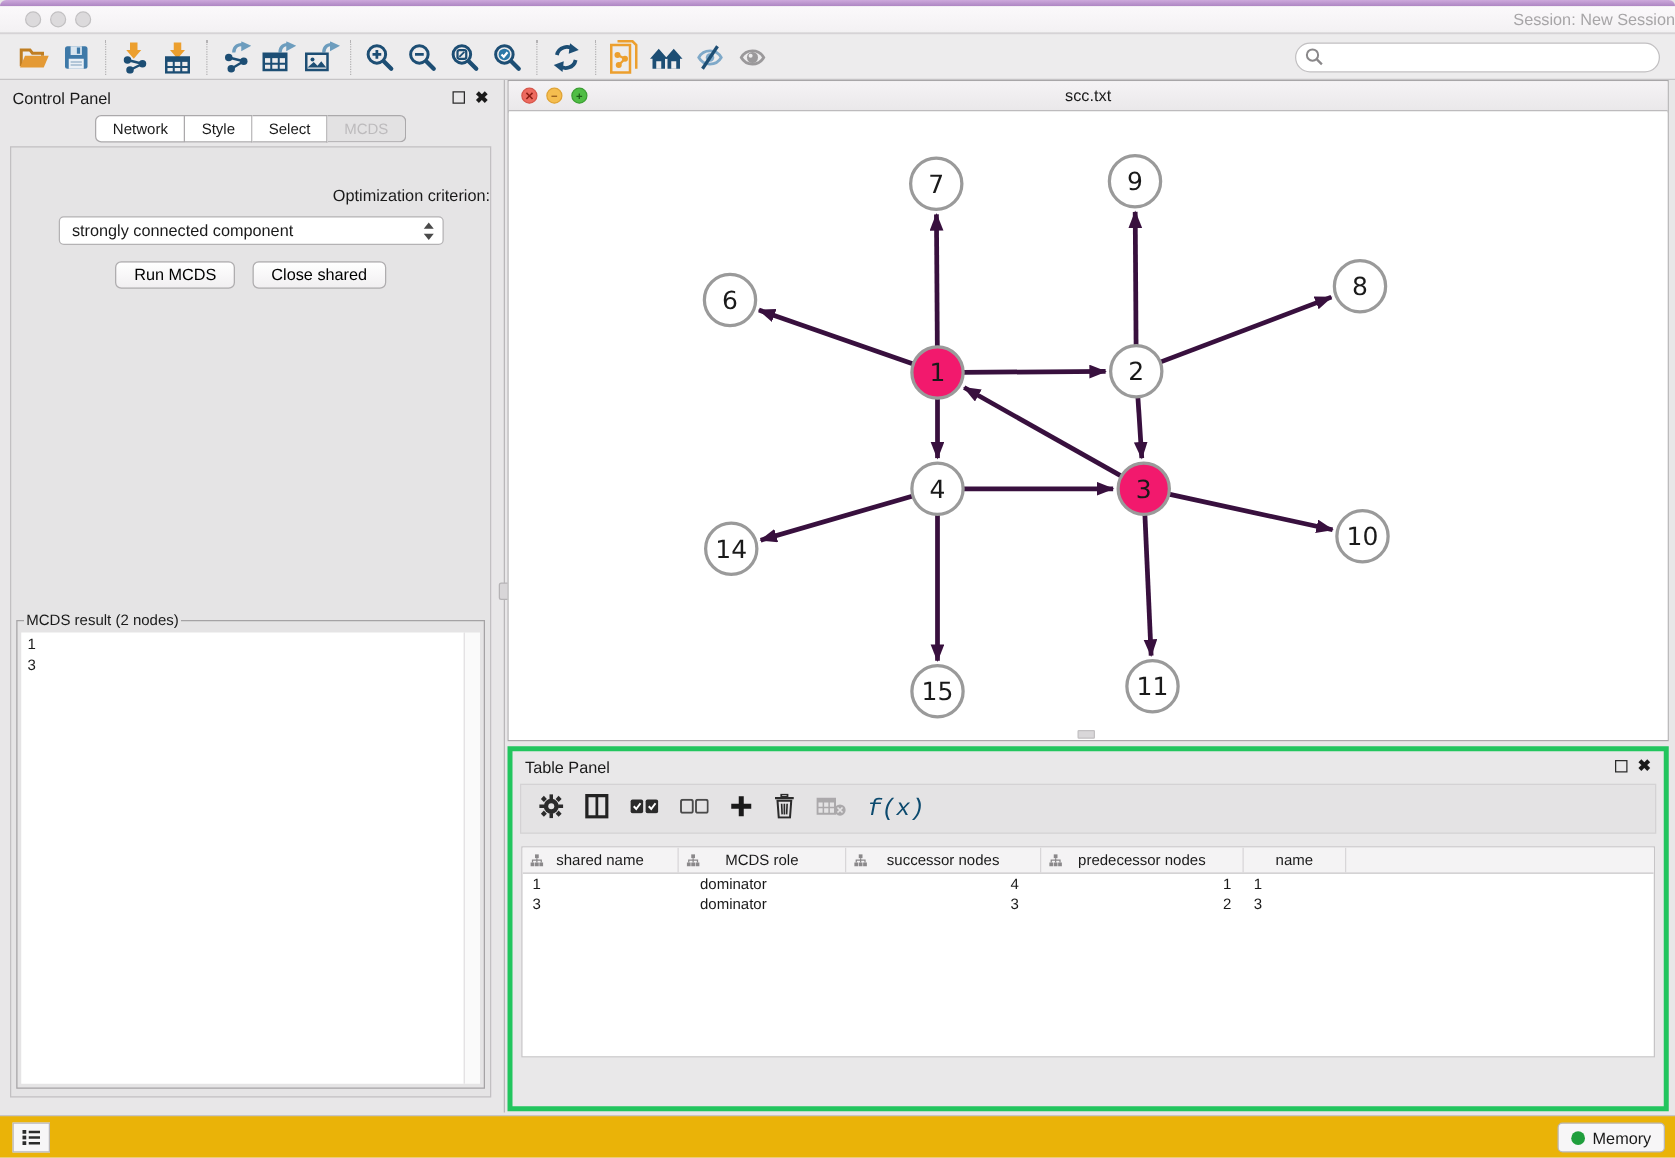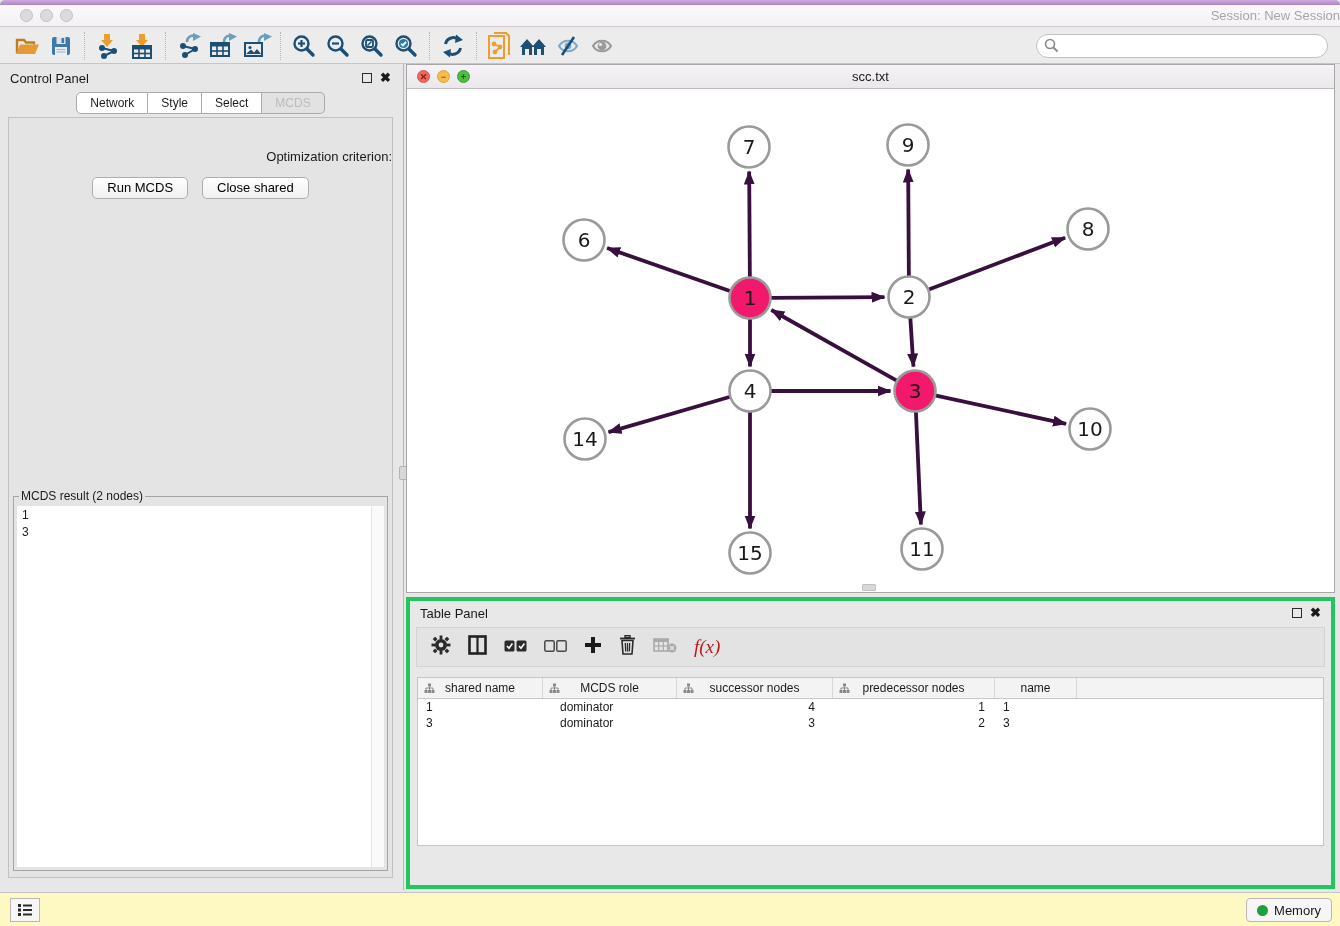--- a/index.html
+++ b/index.html
@@ -75,34 +75,34 @@
   .tlc.green  { left:50px; background:#4FBD44; border:1px solid #3C9E33; color:#1D5E17; }
   .net-canvas { position:absolute; left:0; right:0; top:25px; bottom:0; background:#fff; overflow:hidden; }
   .canvas-grip { position:absolute; left:455px; bottom:1px; width:14px; height:7px;
     background:#D9D7D9; border:1px solid #C2C0C2; border-radius:1px; }
   
   .table-panel { position:absolute; left:406px; top:597px; width:929px; height:292px;
     background:#E9E8E9; border:4px solid #22c55e; }
   .tp-header { height:24px; display:flex; align-items:center; padding:0 10px; font-size:13px; }
   .tp-toolbar { margin:2px 6px 0; height:40px; background:#E4E3E4; border:1px solid #D4D2D4;
     display:flex; align-items:center; gap:17px; padding:0 14px; }
-  .fx-label { font-family:Liberation Serif, serif; font-style:italic;
-    color:#b91c1c; font-size:19px; }
+  .fx-label { font-family:Liberation Mono, monospace; font-style:italic;
+    color:#0c4a6e; font-size:19px; }
   .tp-table { position:absolute; left:7px; right:7px; top:76px; bottom:39px;
     background:#fff; border:1px solid #C6C4C6; overflow:hidden; }
   .th-row { height:21px; background:#F4F3F4; border-bottom:1px solid #C9C7C9; display:flex; }
   .th-cell { height:100%; border-right:1px solid #D8D6D8; display:flex; align-items:center;
     justify-content:center; gap:5px; font-size:12px; position:relative; }
   .th-cell svg { position:absolute; left:6px; }
   .tr-row { height:16px; display:flex; font-size:12px; line-height:16px; }
   .td-cell { height:16px; overflow:hidden; }
   .tp-tabs { position:absolute; bottom:4px; left:0; right:0; display:flex; justify-content:center; }
   
   .status-bar { position:absolute; left:0; right:0; bottom:0; height:34px;
-    background:#fef9c3; border-top:1px solid #C6C4C6; }
+    background:#eab308; border-top:1px solid #C6C4C6; }
   .list-btn { position:absolute; left:10px; top:5px; width:30px; height:24px;
     background:#F7F6F7; border:1px solid #B9B7B9;
     display:flex; align-items:center; justify-content:center; }
   .memory-btn { position:absolute; right:8px; top:5px; height:24px; padding:0 10px;
     background:#F7F6F7; border:1px solid #B9B7B9; border-radius:4px;
     display:flex; align-items:center; gap:6px; font-size:13px; }
   .memory-dot { width:11px; height:11px; border-radius:50%; background:#1F9E3C; }
 </style>
 </head>
 <body>
@@ -278,20 +278,27 @@
     </span>
   </div>
   <div class="tabs-row" id="cp-tabs">
       <div class="tab">Network</div>
       <div class="tab">Style</div>
       <div class="tab">Select</div>
       <div class="tab active">MCDS</div>
     </div>
   <div class="cp-box">
     <div class="opt-label">Optimization criterion:</div>
+    <div class="criterion-select">
+      <span>strongly connected component</span>
+      <svg width="10" height="16" viewBox="0 0 10 16" style="margin-left:auto">
+        <polygon points="5,1 9,6 1,6" fill="#4A4A4A"></polygon>
+        <polygon points="5,15 9,10 1,10" fill="#4A4A4A"></polygon>
+      </svg>
+    </div>
     <div class="btn-row">
       <button class="mac-btn">Run MCDS</button>
       <button class="mac-btn">Close shared</button>
     </div>
     <fieldset class="result-fieldset">
       <legend>MCDS result (2 nodes)</legend>
       <div class="result-text" id="result-text">1
 3</div>
       <div class="result-scroll"></div>
     </fieldset>

